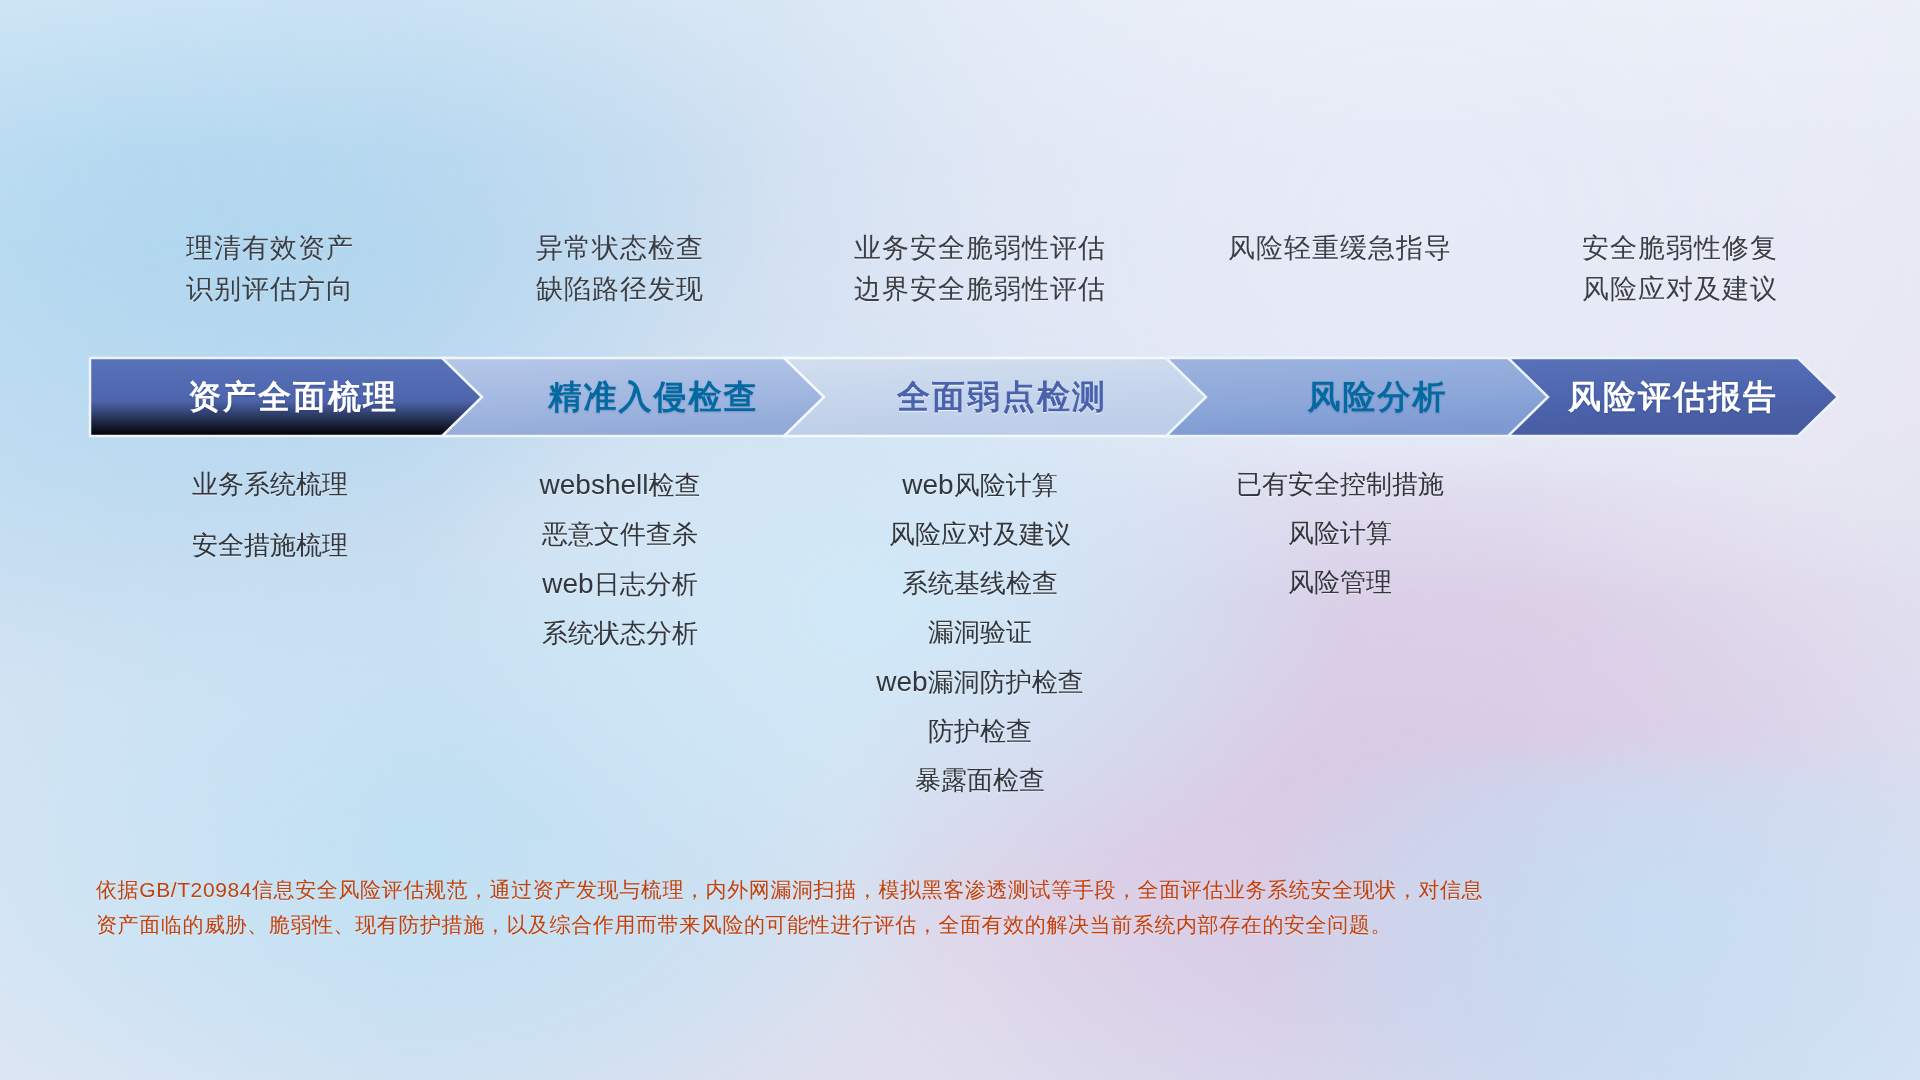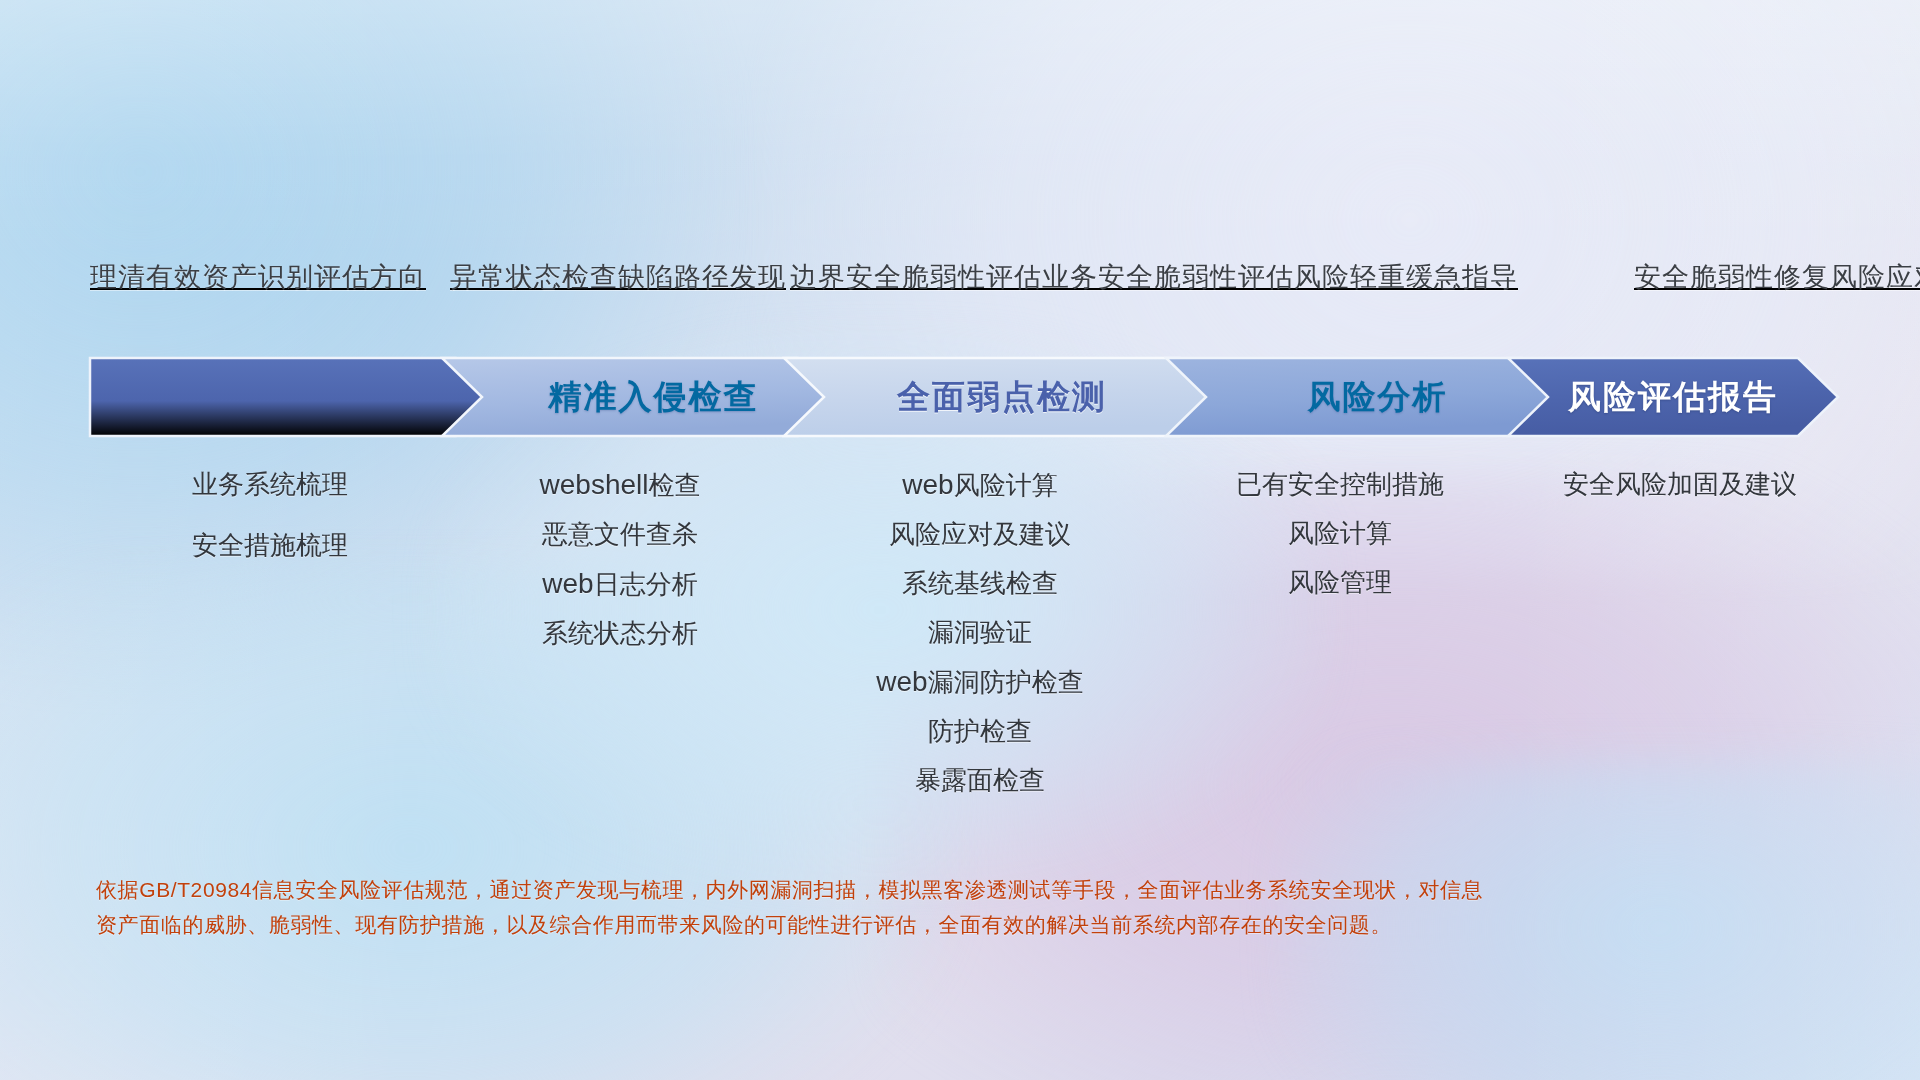--- a/index.html
+++ b/index.html
@@ -53,21 +53,21 @@
   }
 
   
   .stage{position:absolute;inset:0;}
 
   
   .top-row{
     position:absolute;left:90px;top:228px;width:1760px;height:100px;
     display:flex;
   }
-  .top-col{flex:1 1 0;display:flex;flex-direction:row;align-items:center;justify-content:flex-start;text-decoration:underline;}
+  .top-col{flex:1 1 0;display:flex;flex-direction:column;align-items:center;justify-content:flex-start;}
   .top-col.c1{flex:0 0 360px;}
   .top-col.c2{flex:0 0 340px;}
   .top-col.c3{flex:0 0 380px;}
   .top-col.c4{flex:0 0 340px;}
   .top-col.c5{flex:0 0 340px;}
   .top-line{
     font-size:27px;color:#3b3f45;letter-spacing:1px;line-height:1.52;
     text-shadow:0 1px 0 rgba(255,255,255,0.45);white-space:nowrap;
   }
 
@@ -136,22 +136,22 @@
   <div class="top-row">
     <div class="top-col c1">
       <div class="top-line">理清有效资产</div>
       <div class="top-line">识别评估方向</div>
     </div>
     <div class="top-col c2">
       <div class="top-line">异常状态检查</div>
       <div class="top-line">缺陷路径发现</div>
     </div>
     <div class="top-col c3">
+      <div class="top-line">业务安全脆弱性评估</div>
       <div class="top-line">边界安全脆弱性评估</div>
-      <div class="top-line">业务安全脆弱性评估</div>
     </div>
     <div class="top-col c4">
       <div class="top-line">风险轻重缓急指导</div>
       <div class="top-line"></div>
     </div>
     <div class="top-col c5">
       <div class="top-line">安全脆弱性修复</div>
       <div class="top-line">风险应对及建议</div>
     </div>
   </div>
@@ -165,20 +165,21 @@
             <linearGradient id="g1" x1="0" y1="0" x2="0" y2="1">
               <stop offset="0%" stop-color="#5872b9"></stop>
               <stop offset="55%" stop-color="#4d65ad"></stop>
               <stop offset="100%" stop-color="#46five"></stop>
               <stop offset="100%" stop-color="#465ca3"></stop>
             </linearGradient>
           </defs>
           <polygon points="2,2 368,2 408,41 368,80 2,80" fill="url(#g1)" stroke="#eef3fb" stroke-width="2.5"></polygon>
         </svg>
       </div>
+      <span class="lbl">资产全面梳理</span>
     </div>
 
     <div class="chev mid" style="left:352px;width:400px;">
       <div class="shape">
         <svg viewBox="0 0 400 82" preserveAspectRatio="none">
           <defs>
             <linearGradient id="g2" x1="0" y1="0" x2="0.25" y2="1">
               <stop offset="0%" stop-color="#b6c8e8"></stop>
               <stop offset="60%" stop-color="#a2b8e1"></stop>
               <stop offset="100%" stop-color="#93abd9"></stop>
@@ -262,23 +263,20 @@
       <div class="bot-item"><span>防护检查</span></div>
       <div class="bot-item"><span>暴露面检查</span></div>
     </div>
 
     <div class="bot-col b4">
       <div class="bot-item"><span>已有安全控制措施</span></div>
       <div class="bot-item"><span>风险计算</span></div>
       <div class="bot-item"><span>风险管理</span></div>
     </div>
 
-    <div class="bot-col b5">
-      <div class="bot-item"><span>安全风险加固及建议</span></div>
-    </div>
   </div>
 
   <div class="footer">
     <p>依据GB/T20984信息安全风险评估规范，通过资产发现与梳理，内外网漏洞扫描，模拟黑客渗透测试等手段，全面评估业务系统安全现状，对信息</p>
     <p>资产面临的威胁、脆弱性、现有防护措施，以及综合作用而带来风险的可能性进行评估，全面有效的解决当前系统内部存在的安全问题。</p>
   </div>
 
 </div>
 
 </body></html>

